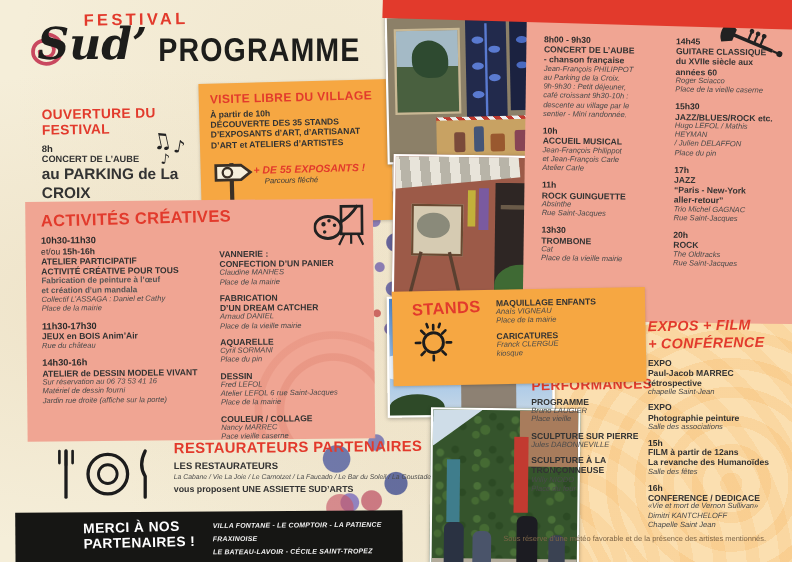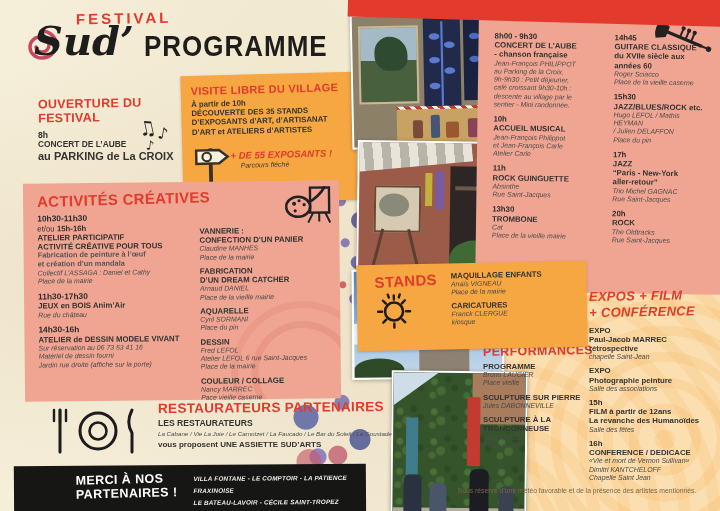--- a/index.html
+++ b/index.html
@@ -172,21 +172,21 @@
       <span class="sud">Sud’</span>
       <span class="programme">PROGRAMME</span>
     </div>
   </header>
 
   <section class="abs ouverture">
     <div class="title h-red">OUVERTURE DU FESTIVAL</div>
     <div class="entry" style="margin-top:6px">
       <span class="tm" style="font-size:8.6px">8h</span>
       <span class="b" style="font-size:8.4px">CONCERT DE L’AUBE</span>
-      <span class="b" style="font-size:11px">au PARKING de La CROIX</span>
+      <span class="b" style="font-size:14px">au PARKING de La CROIX</span>
       <span class="i" style="font-size:13px;margin-top:18px">Accès par la route en voiture</span>
       <span class="i" style="font-size:7.4px">ou à pied par le sentier</span>
     </div>
   </section>
   <div class="abs music-notes">
     <span style="left:2px;top:2px;font-size:20px;transform:rotate(-12deg)">♫</span>
     <span style="left:22px;top:10px;font-size:16px;transform:rotate(10deg)">♪</span>
     <span style="left:10px;top:24px;font-size:13px;transform:rotate(6deg)">♪</span>
   </div>
 

